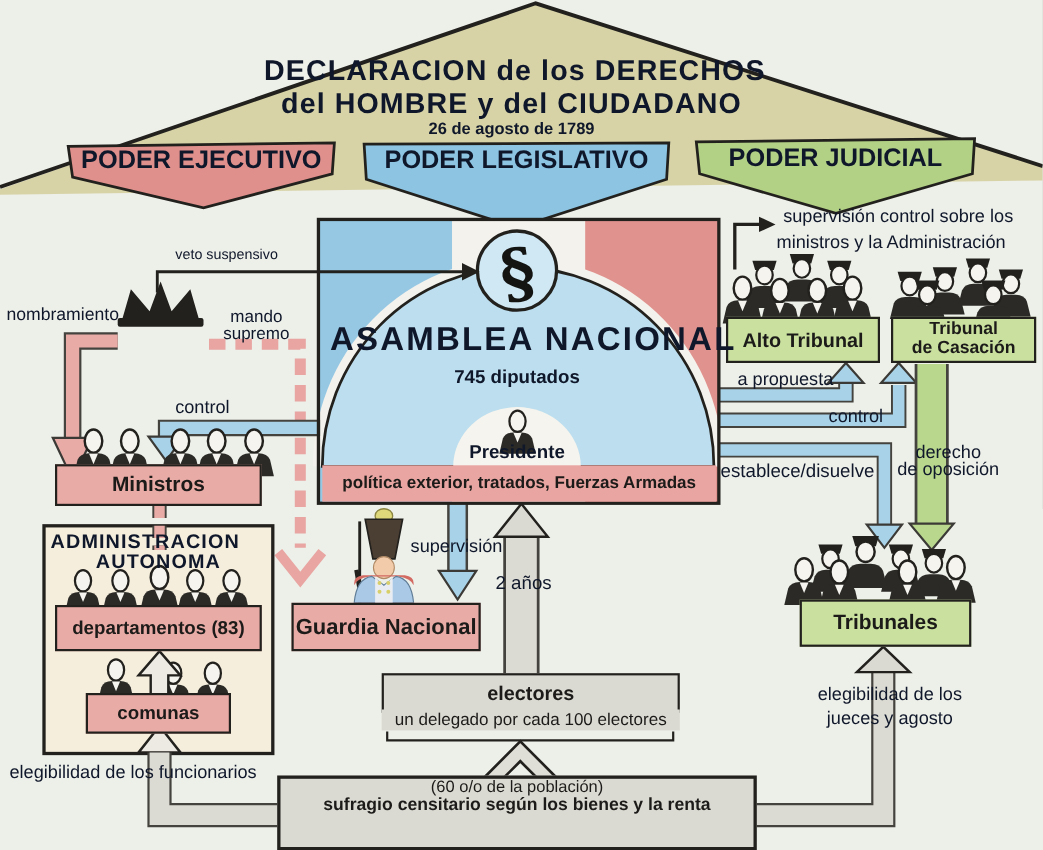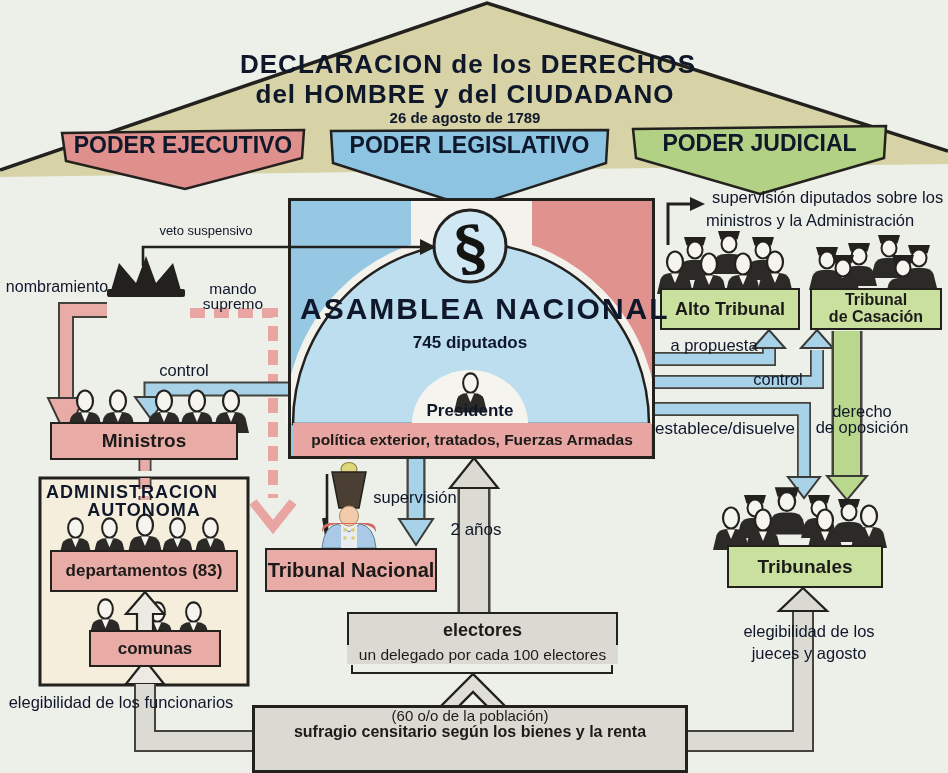--- a/index.html
+++ b/index.html
@@ -234,43 +234,43 @@
 <div class="lbl" style="left:196px;top:296px;width:74px;font-size:15.5px;">supremo</div>
 <div class="lbl" style="left:152px;top:362px;width:64px;font-size:16.5px;">control</div>
 <div class="box pink" style="left:50px;top:422px;width:188px;height:38px;font-size:19px;">
   <span>Ministros</span>
 </div>
 <div class="lbl bold" style="left:32px;top:483px;width:200px;font-size:18px;letter-spacing:1px;">ADMINISTRACION</div>
 <div class="lbl bold" style="left:44px;top:501px;width:200px;font-size:18px;letter-spacing:1px;">AUTONOMA</div>
 <div class="box pink" style="left:50px;top:550px;width:188px;height:42px;font-size:17px;">
   <span>departamentos (83)</span>
 </div>
-<div class="box pink" style="left:89px;top:630px;width:132px;height:37px;font-size:17px;">
+<div class="box pink" style="left:78px;top:630px;width:132px;height:37px;font-size:17px;">
   <span>comunas</span>
 </div>
 <div class="lbl" style="left:4px;top:694px;width:234px;font-size:16.5px;">elegibilidad de los funcionarios</div>
 
 <div class="lbl" style="left:371px;top:489px;width:88px;font-size:16.5px;">supervisión</div>
 <div class="lbl" style="left:450px;top:521px;width:52px;font-size:17px;">2 años</div>
 <div class="box pink" style="left:265px;top:548px;width:172px;height:44px;font-size:20px;">
-  <span>Tribunal Nacional</span>
+  <span>Guardia Nacional</span>
 </div>
 <div class="box gray" style="left:347px;top:612px;width:271px;height:36px;font-size:18px;">
   <span>electores</span>
 </div>
 <div style="position:absolute;z-index:2;left:347px;top:645px;width:271px;height:19px;background:#dbdad2;
             display:flex;align-items:center;justify-content:center;">
   <span style="font-size:15.5px;white-space:nowrap;">un delegado por cada 100 electores</span>
 </div>
 <div class="box gray" style="left:252px;top:705px;width:436px;height:68px;border-width:3px;display:block;font-weight:normal;">
   <div style="font-size:15px;text-align:center;">(60 o/o de la población)</div>
   <div class="bold" style="font-size:16px;text-align:center;">sufragio censitario según los bienes y la renta</div>
 </div>
 
-<div class="lbl" style="left:712px;top:189px;width:236px;font-size:16.5px;text-align:left;">supervisión diputados sobre los</div>
+<div class="lbl" style="left:712px;top:189px;width:236px;font-size:16.5px;text-align:left;">supervisión control sobre los</div>
 <div class="lbl" style="left:706px;top:212px;width:240px;font-size:16.5px;text-align:left;">ministros y la Administración</div>
 <div class="box green" style="left:660px;top:288px;width:140px;height:42px;font-size:18px;">
   <span>Alto Tribunal</span>
 </div>
 <div class="box green" style="left:810px;top:288px;width:132px;height:42px;font-size:16px;display:block;padding-top:2px;">
   <div>Tribunal</div>
   <div>de Casación</div>
 </div>
 <div class="lbl" style="left:666px;top:337px;width:96px;font-size:16.5px;">a propuesta</div>
 <div class="lbl" style="left:748px;top:371px;width:60px;font-size:16.5px;">control</div>

